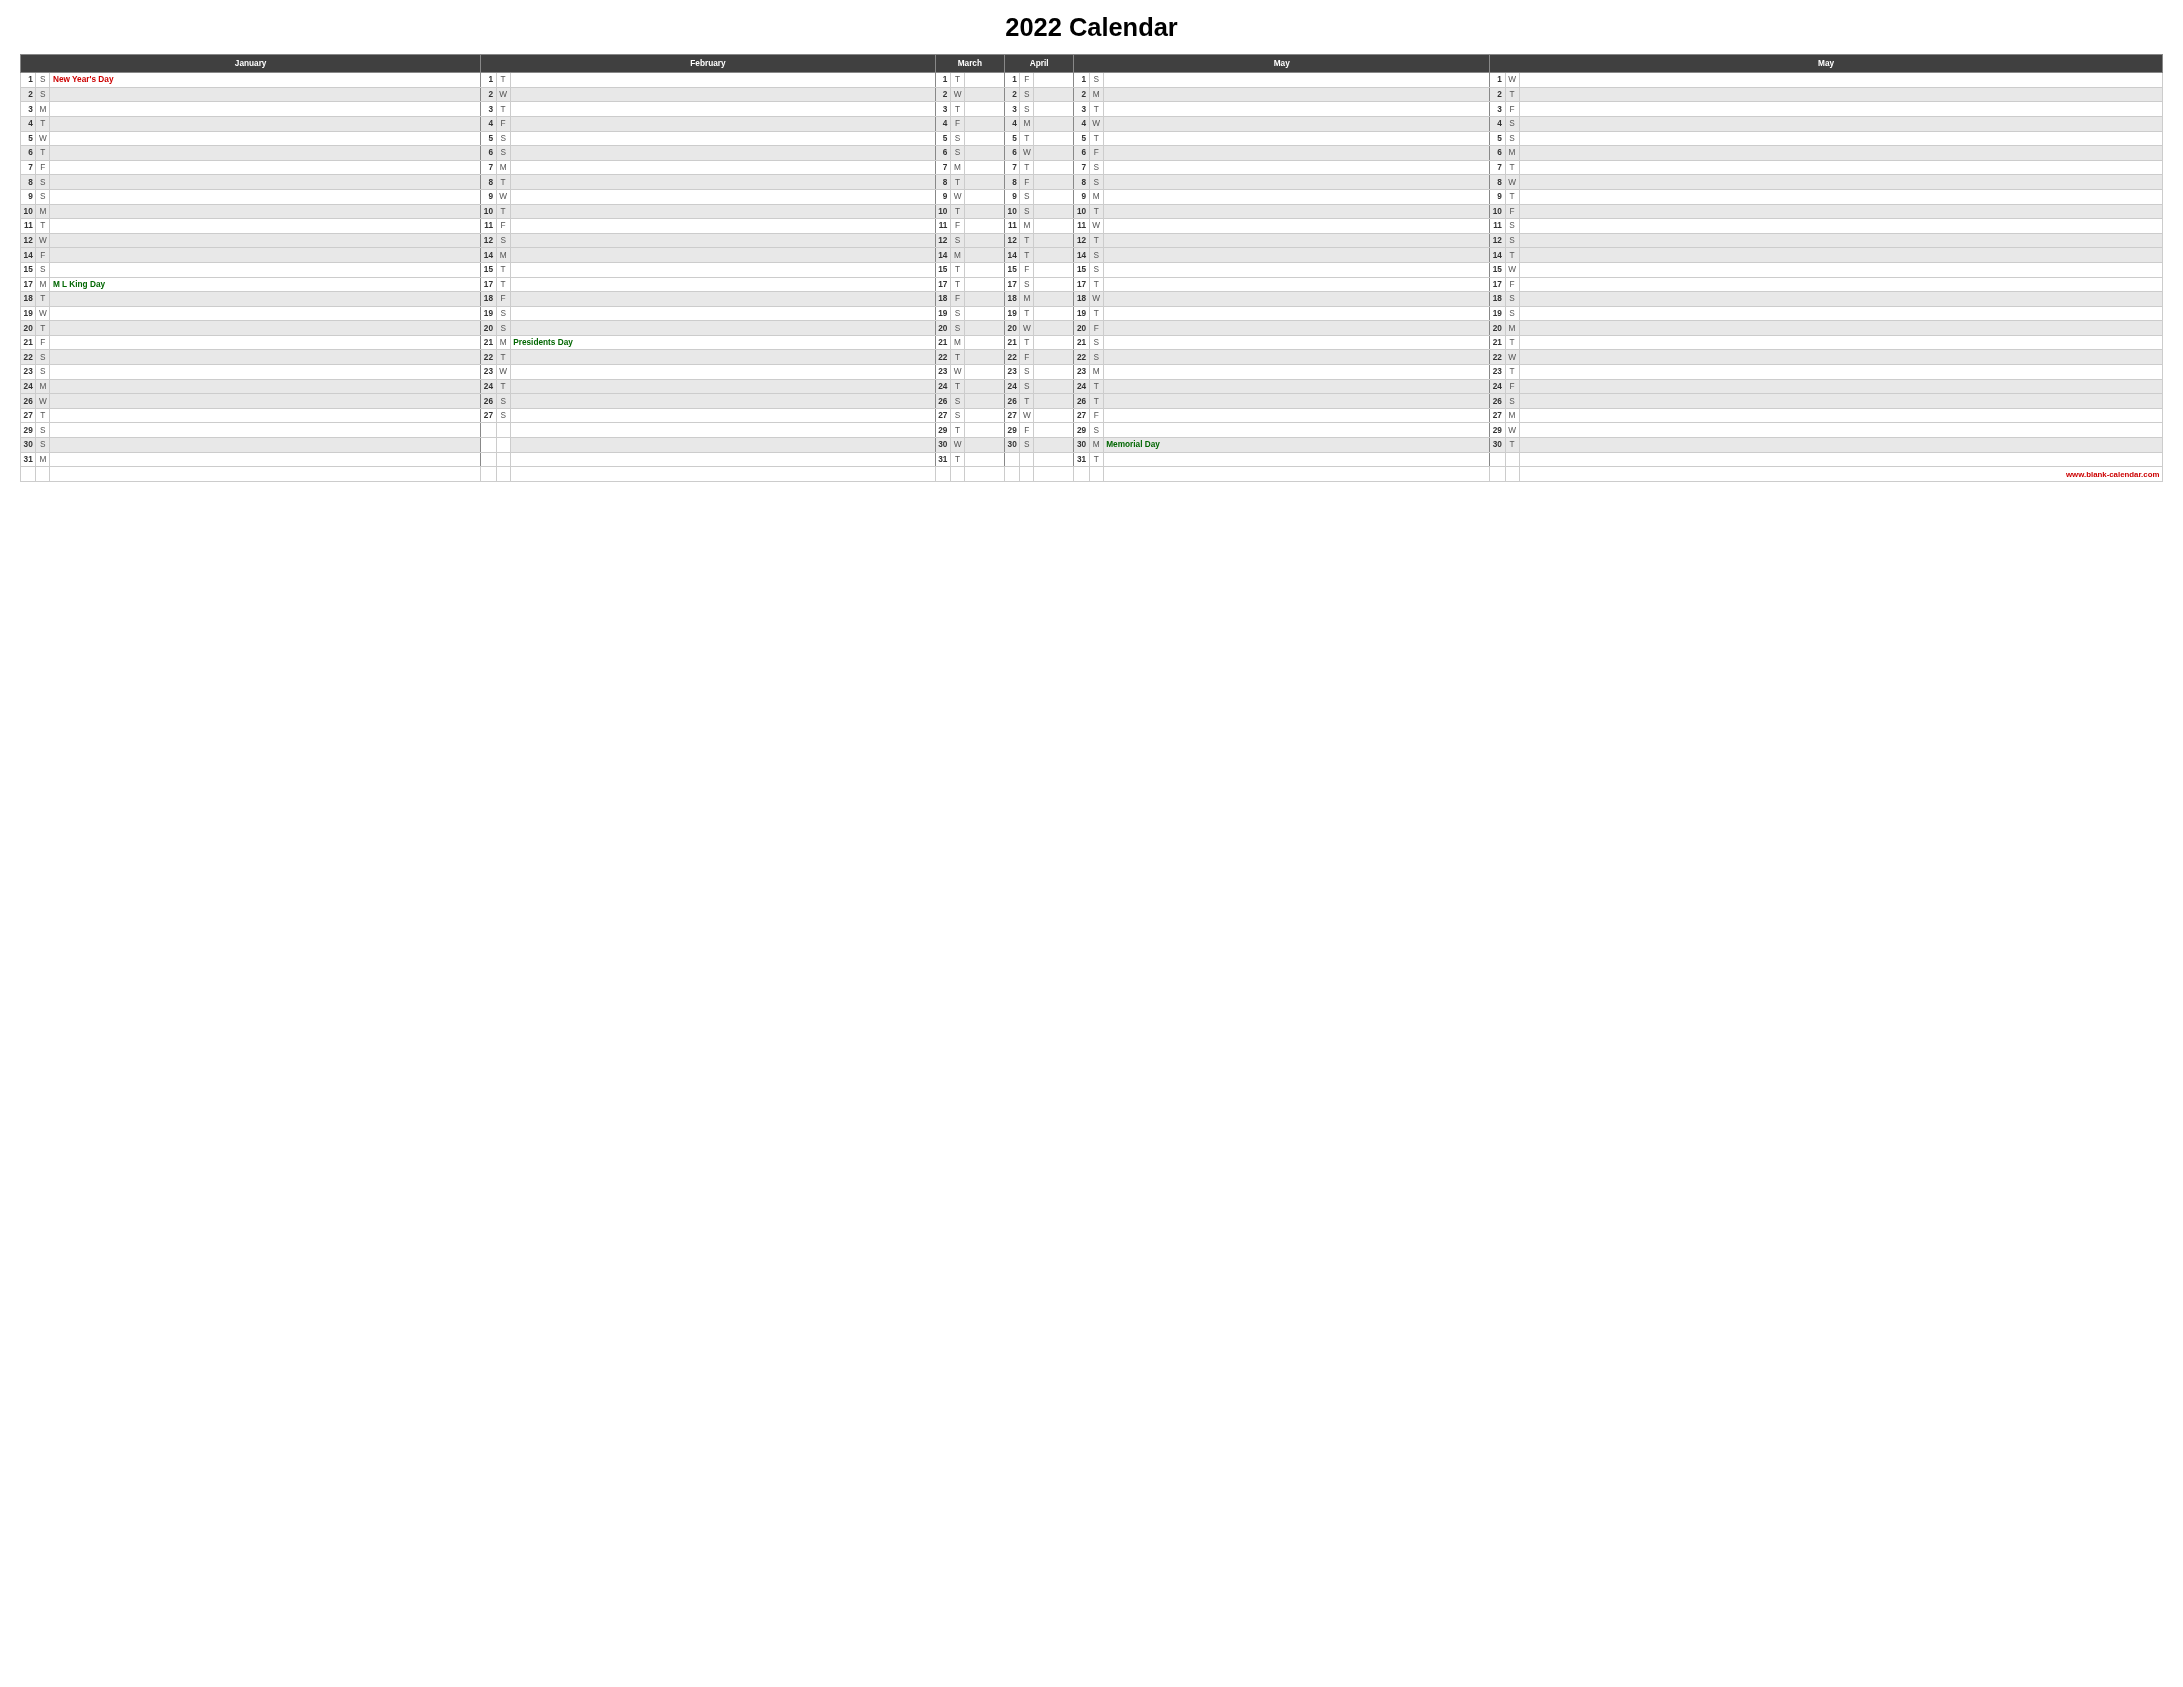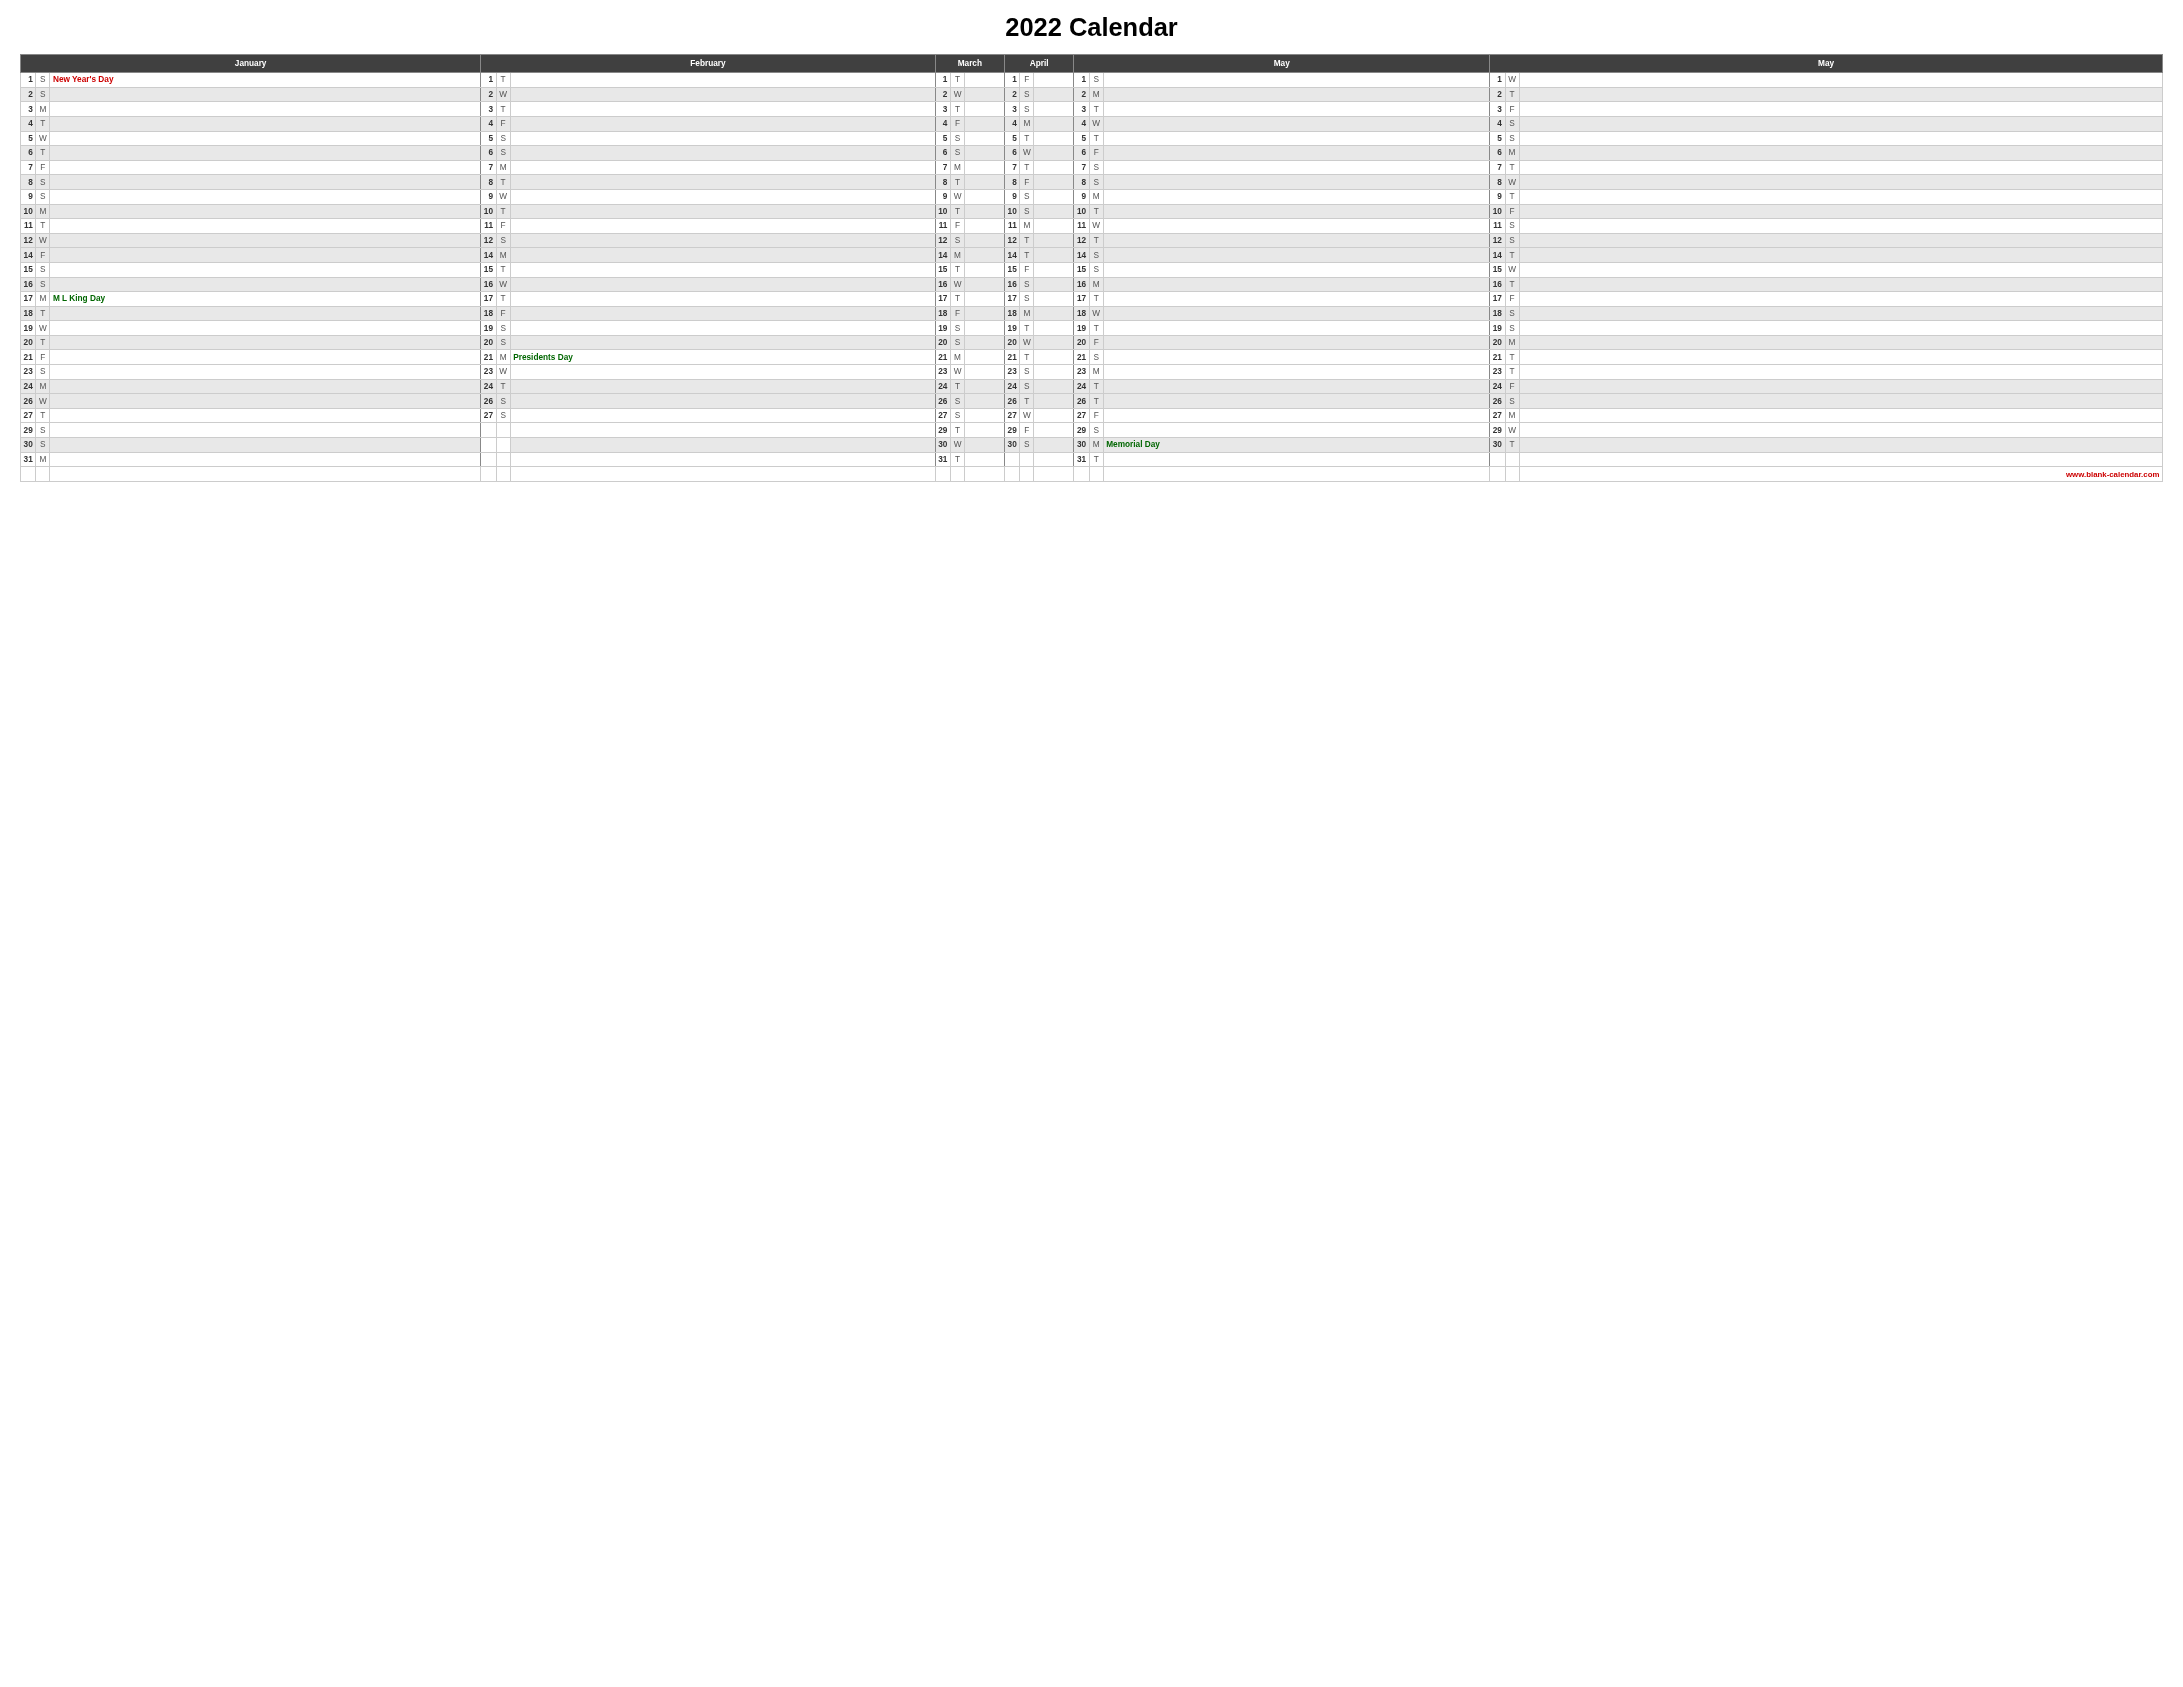--- a/index.html
+++ b/index.html
@@ -359,40 +359,20 @@
         <td class="day-letter row-white">F</td>
         <td class="row-white" style="border-right: 1.3px solid rgb(136, 136, 136);"></td>
         <td class="day-num row-white">15</td>
         <td class="day-letter row-white">S</td>
         <td class="row-white" style="border-right: 1.3px solid rgb(136, 136, 136);"></td>
         <td class="day-num row-white">15</td>
         <td class="day-letter row-white">W</td>
         <td class="row-white"></td>
       </tr>
       <tr>
-        <td class="day-num row-shaded">16</td>
-        <td class="day-letter row-shaded">S</td>
-        <td class="row-shaded" style="border-right: 1.3px solid rgb(136, 136, 136);"></td>
-        <td class="day-num row-shaded">16</td>
-        <td class="day-letter row-shaded">W</td>
-        <td class="row-shaded" style="border-right: 1.3px solid rgb(136, 136, 136);"></td>
-        <td class="day-num row-shaded">16</td>
-        <td class="day-letter row-shaded">W</td>
-        <td class="row-shaded" style="border-right: 1.3px solid rgb(136, 136, 136);"></td>
-        <td class="day-num row-shaded">16</td>
-        <td class="day-letter row-shaded">S</td>
-        <td class="row-shaded" style="border-right: 1.3px solid rgb(136, 136, 136);"></td>
-        <td class="day-num row-shaded">16</td>
-        <td class="day-letter row-shaded">M</td>
-        <td class="row-shaded" style="border-right: 1.3px solid rgb(136, 136, 136);"></td>
-        <td class="day-num row-shaded">16</td>
-        <td class="day-letter row-shaded">T</td>
-        <td class="row-shaded"></td>
-      </tr>
-      <tr>
         <td class="day-num row-white">17</td>
         <td class="day-letter row-white">M</td>
         <td class="row-white" style="border-right: 1.3px solid rgb(136, 136, 136);"><span class="holiday-name holiday-green">M L King Day</span></td>
         <td class="day-num row-white">17</td>
         <td class="day-letter row-white">T</td>
         <td class="row-white" style="border-right: 1.3px solid rgb(136, 136, 136);"></td>
         <td class="day-num row-white">17</td>
         <td class="day-letter row-white">T</td>
         <td class="row-white" style="border-right: 1.3px solid rgb(136, 136, 136);"></td>
         <td class="day-num row-white">17</td>
@@ -477,20 +457,40 @@
         <td class="row-white" style="border-right: 1.3px solid rgb(136, 136, 136);"></td>
         <td class="day-num row-white">21</td>
         <td class="day-letter row-white">T</td>
         <td class="row-white" style="border-right: 1.3px solid rgb(136, 136, 136);"></td>
         <td class="day-num row-white">21</td>
         <td class="day-letter row-white">S</td>
         <td class="row-white" style="border-right: 1.3px solid rgb(136, 136, 136);"></td>
         <td class="day-num row-white">21</td>
         <td class="day-letter row-white">T</td>
         <td class="row-white"></td>
+      </tr>
+      <tr>
+        <td class="day-num row-shaded">22</td>
+        <td class="day-letter row-shaded">S</td>
+        <td class="row-shaded" style="border-right: 1.3px solid rgb(136, 136, 136);"></td>
+        <td class="day-num row-shaded">22</td>
+        <td class="day-letter row-shaded">T</td>
+        <td class="row-shaded" style="border-right: 1.3px solid rgb(136, 136, 136);"></td>
+        <td class="day-num row-shaded">22</td>
+        <td class="day-letter row-shaded">T</td>
+        <td class="row-shaded" style="border-right: 1.3px solid rgb(136, 136, 136);"></td>
+        <td class="day-num row-shaded">22</td>
+        <td class="day-letter row-shaded">F</td>
+        <td class="row-shaded" style="border-right: 1.3px solid rgb(136, 136, 136);"></td>
+        <td class="day-num row-shaded">22</td>
+        <td class="day-letter row-shaded">S</td>
+        <td class="row-shaded" style="border-right: 1.3px solid rgb(136, 136, 136);"></td>
+        <td class="day-num row-shaded">22</td>
+        <td class="day-letter row-shaded">W</td>
+        <td class="row-shaded"></td>
       </tr>
       <tr>
         <td class="day-num row-white">23</td>
         <td class="day-letter row-white">S</td>
         <td class="row-white" style="border-right: 1.3px solid rgb(136, 136, 136);"></td>
         <td class="day-num row-white">23</td>
         <td class="day-letter row-white">W</td>
         <td class="row-white" style="border-right: 1.3px solid rgb(136, 136, 136);"></td>
         <td class="day-num row-white">23</td>
         <td class="day-letter row-white">W</td>

